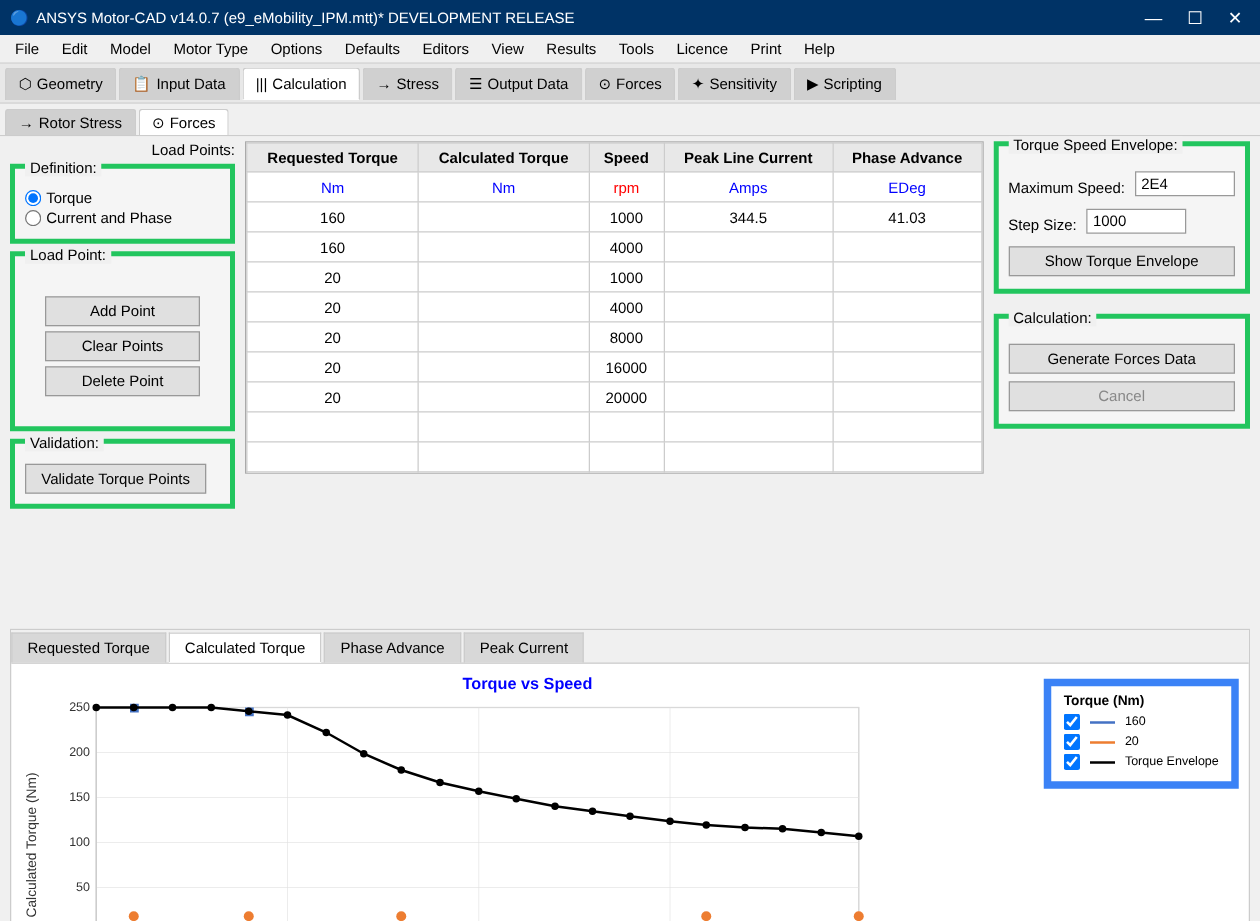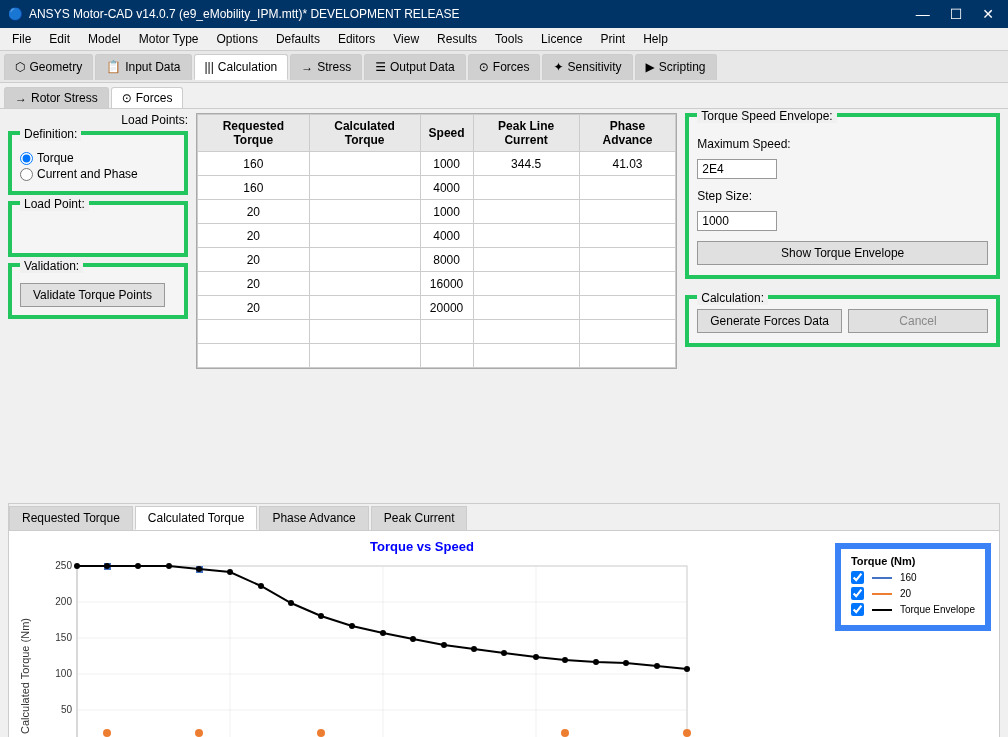--- a/index.html
+++ b/index.html
@@ -38,21 +38,21 @@
     .data-table { width: 100%; border-collapse: collapse; font-size: 12px; }
     .data-table th { background: #e8e8e8; border: 1px solid #ccc; padding: 4px 8px; text-align: center; font-weight: bold; }
     .data-table td { border: 1px solid #ccc; padding: 3px 8px; text-align: center; background: white; height: 24px; }
     .data-table td.blue { color: #0000ff; }
     .data-table td.red { color: #ff0000; }
     
     
     .input-field { border: 1px solid #999; padding: 2px 4px; font-size: 12px; width: 80px; background: white; }
     
     
-    .label-row { display: flex; align-items: flex-start; gap: 8px; margin-bottom: 4px; flex-direction: column; }
+    .label-row { display: flex; align-items: flex-end; gap: 8px; margin-bottom: 4px; }
     
     
     .chart-section { background: white; border: 1px solid #ccc; padding: 0; }
     .chart-tabs { display: flex; border-bottom: 1px solid #ccc; background: #f0f0f0; }
     .chart-tab { padding: 4px 12px; cursor: pointer; border: 1px solid #ccc; border-bottom: none; margin-right: 2px; margin-top: 2px; background: #d8d8d8; font-size: 12px; }
     .chart-tab.active { background: white; border-bottom: 1px solid white; }
     
     .legend-box { border: 6px solid #3b82f6; padding: 6px 10px; background: white; font-size: 11px; }
     .legend-item { display: flex; align-items: center; gap: 6px; margin: 3px 0; }
     .top-section { display: flex; gap: 8px; padding: 4px 8px; background: #f0f0f0; height: 390px; }
@@ -151,20 +151,25 @@
               <span>Torque</span>
             </label>
             <label class="radio-label">
               <input type="radio" name="definition" style="">
               <span>Current and Phase</span>
             </label>
           </div>
         </div>
         <div class="group-box" style="padding:24px; margin-bottom:6px;">
           <div class="group-box-title">Load Point:</div>
+          <div style="margin-top:8px; display:flex; flex-direction:column; gap:4px;">
+            <button class="btn">Add Point</button>
+            <button class="btn">Clear Points</button>
+            <button class="btn">Delete Point</button>
+          </div>
         </div>
         <div class="group-box" style="padding:8px;">
           <div class="group-box-title">Validation:</div>
           <div style="margin-top:8px;">
             <button class="btn" style="min-width:130px;">Validate Torque Points</button>
           </div>
         </div>
       </div>
 
       <div style="flex:1; border:1px solid #aaa; background:white;">
@@ -172,20 +177,27 @@
           <thead>
             <tr>
               <th>Requested Torque</th>
               <th>Calculated Torque</th>
               <th>Speed</th>
               <th>Peak Line Current</th>
               <th>Phase Advance</th>
             </tr>
           </thead>
           <tbody>
+            <tr>
+              <td class="blue">Nm</td>
+              <td class="blue">Nm</td>
+              <td class="red">rpm</td>
+              <td class="blue">Amps</td>
+              <td class="blue">EDeg</td>
+            </tr>
             <tr>
               <td>160</td>
                 <td></td>
                 <td>1000</td>
                 <td>344.5</td>
                 <td>41.03</td>
             </tr>
             <tr>
               <td>160</td>
                 <td></td>
@@ -260,21 +272,21 @@
         <div class="label-row">
           <label>Step Size:</label>
           <input class="input-field" type="text" value="1000" style="">
         </div>
         <button class="btn btn-wide">Show Torque Envelope</button>
       </div>
     </div>
 
     <div class="group-box" style="padding:10px 8px;">
       <div class="group-box-title">Calculation:</div>
-      <div style="display:flex; flex-direction:row; gap:6px;">
+      <div style="margin-top:10px; display:flex; flex-direction:column; gap:6px;">
         <button class="btn btn-wide">Generate Forces Data</button>
         <button class="btn btn-wide" style="color:#888;">Cancel</button>
       </div>
     </div>
   </div>
 </div>
 
 <div class="bottom-chart">
   <div class="chart-section">
     <div class="chart-tabs">

